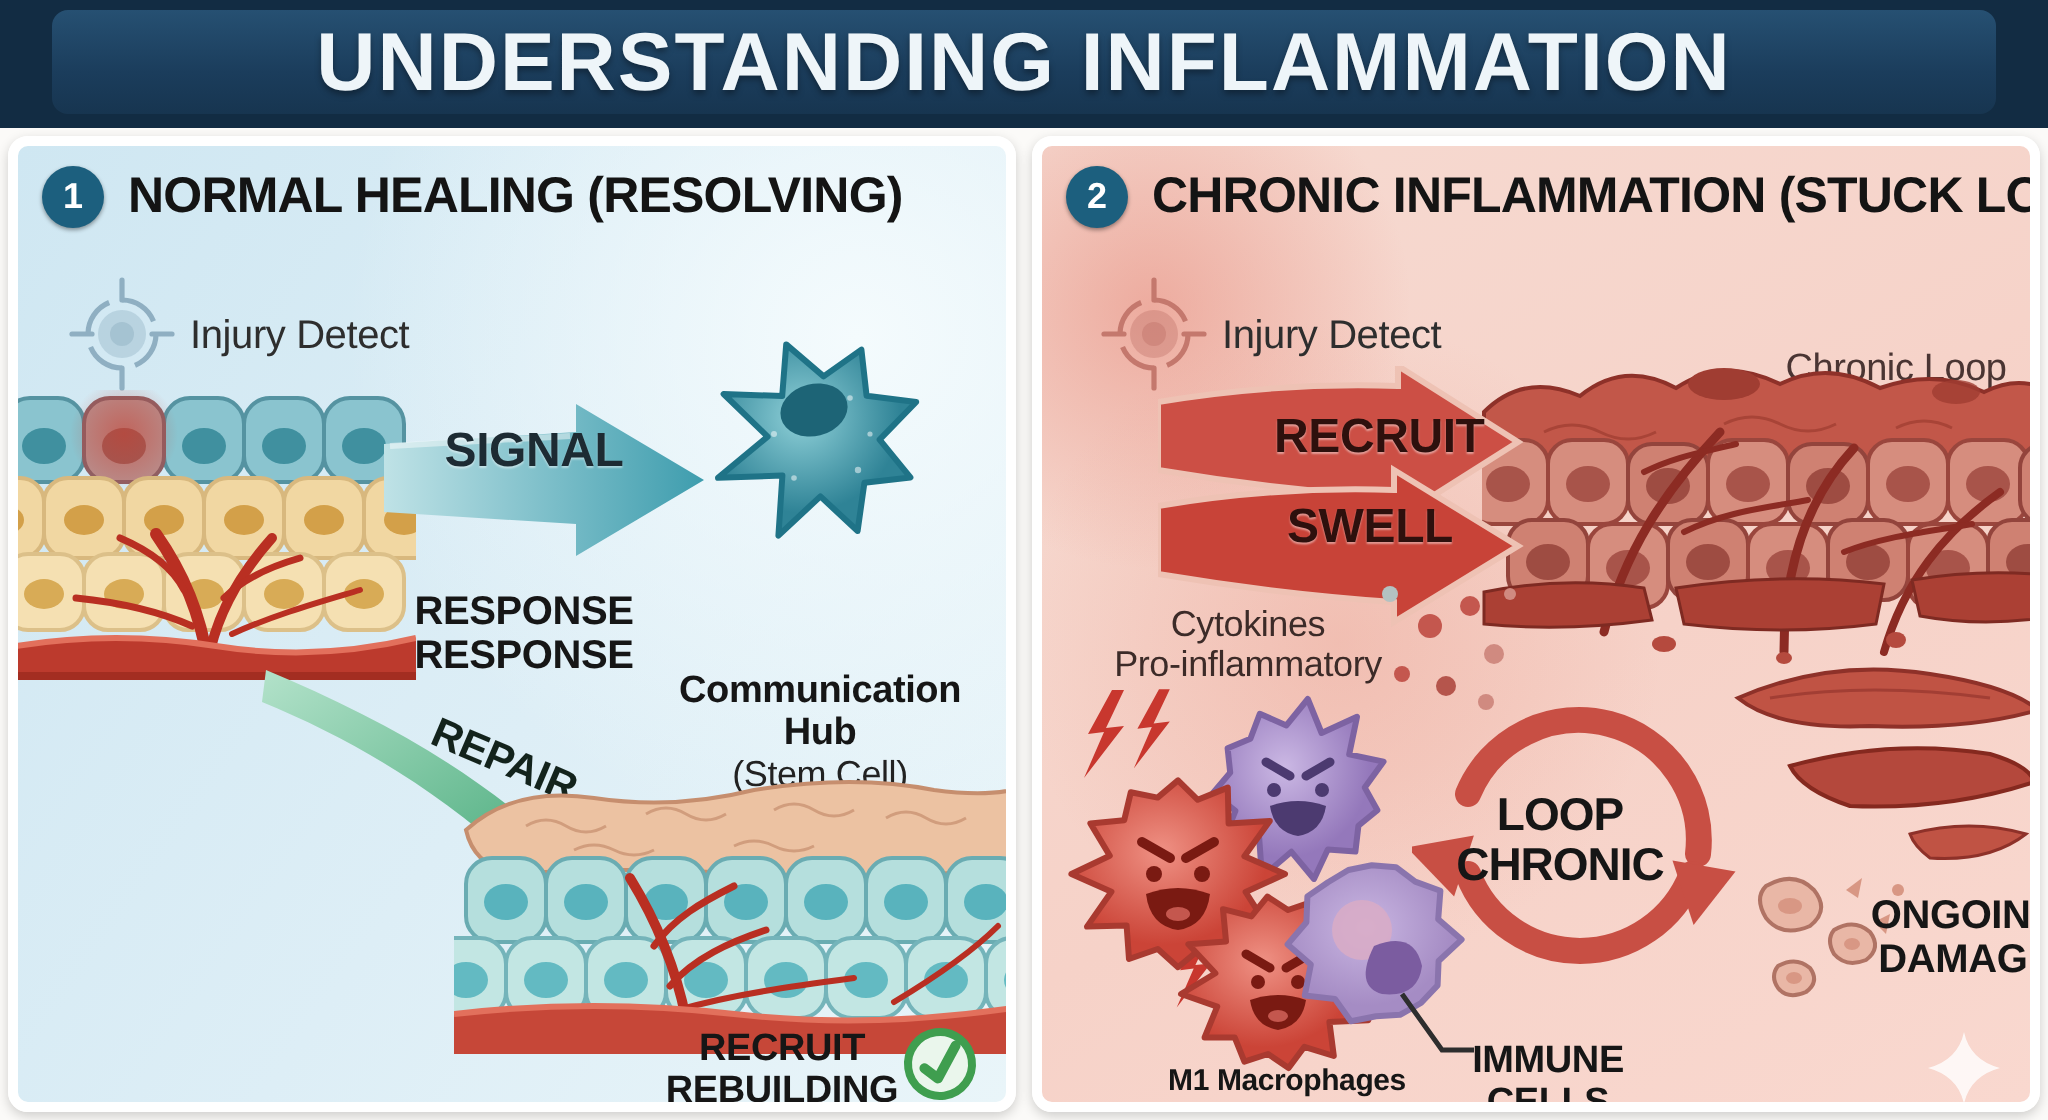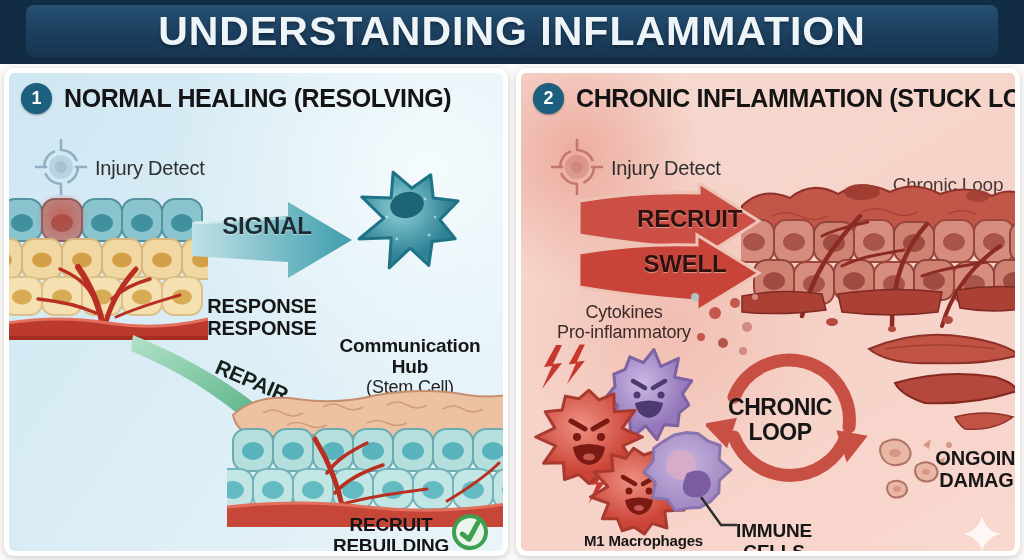--- a/index.html
+++ b/index.html
@@ -341,22 +341,22 @@
         <circle cx="72" cy="12" r="3" fill="#d08a80"></circle>
     </svg>
 
     <svg class="abs" style="left:185px;top:262px;" width="170" height="168" viewBox="0 0 170 168">
       <path d="M28,62 A60 60 0 0 1 143,92" fill="none" stroke="#c84f44" stroke-width="13" stroke-linecap="round"></path>
       <path d="M140,102 A60 60 0 0 1 28,102" fill="none" stroke="#c84f44" stroke-width="13" stroke-linecap="round"></path>
       <polygon points="0,-16 30,0 0,16" transform="translate(146,98) rotate(100)" fill="#c84f44"></polygon>
       <polygon points="0,-16 30,0 0,16" transform="translate(26,98) rotate(198)" fill="#c84f44"></polygon>
     </svg>
     <div class="lbl b" style="left:200px;top:322px;width:118px;font-size:23px;letter-spacing:-0.5px;">
+      <div>LOOP</div>
       <div>CHRONIC</div>
-      <div>LOOP</div>
     </div>
 
     <svg class="abs" style="left:10px;top:268px;" width="270" height="244" viewBox="0 0 270 244">
       <defs>
         <radialGradient id="gRedC" cx=".42" cy=".38">
             <stop offset="0%" stop-color="#ef9184"></stop>
             <stop offset="100%" stop-color="#cb4437"></stop>
           </radialGradient>
         <radialGradient id="gPurC" cx=".42" cy=".38">
             <stop offset="0%" stop-color="#cbb8e4"></stop>

